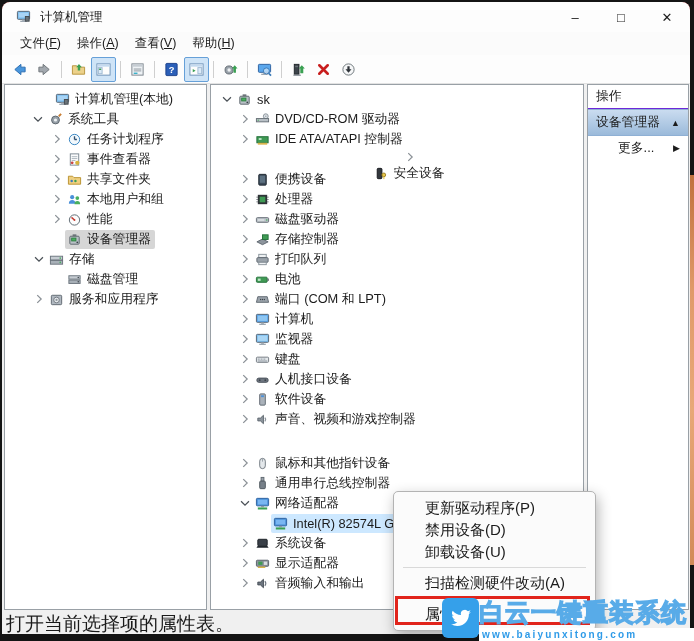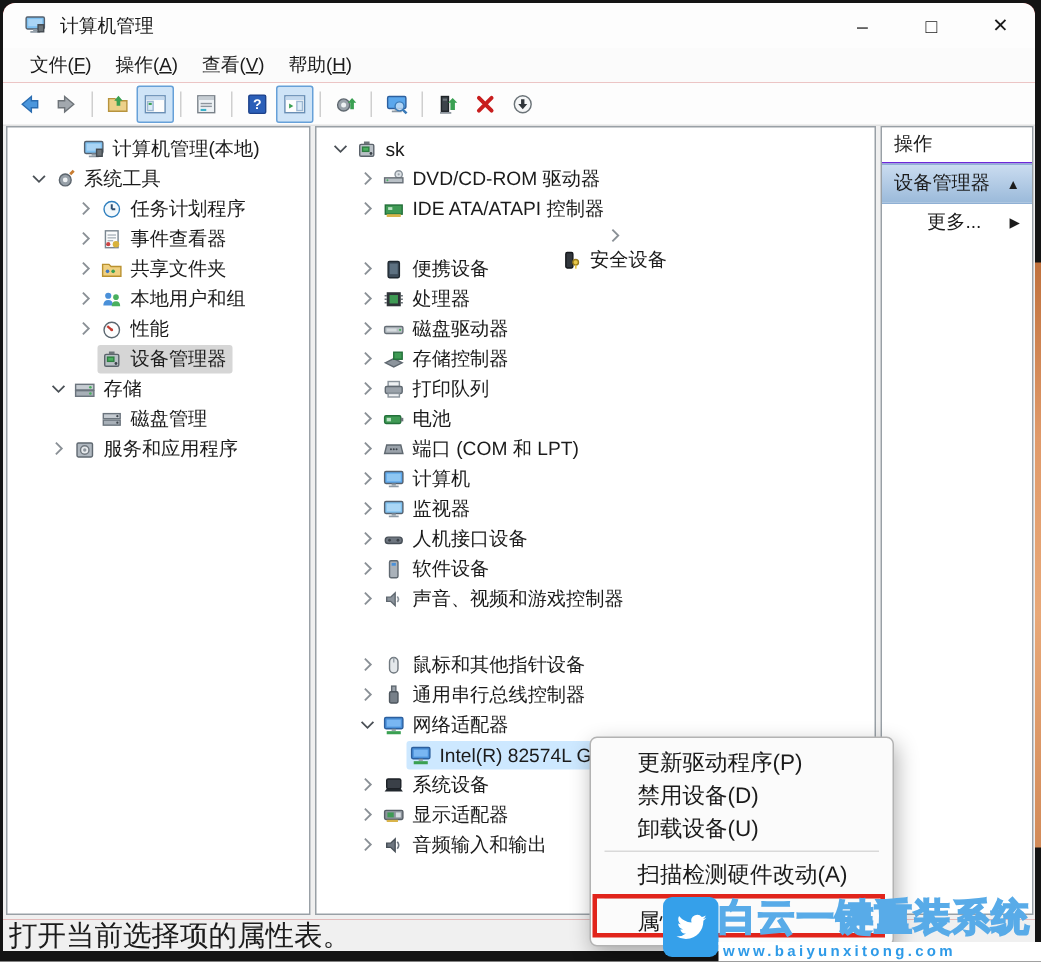--- a/index.html
+++ b/index.html
@@ -182,21 +182,21 @@
                 <rect x="1.5" y="2.5" width="13" height="8.5" fill="#7ec0f0" stroke="#54606e" stroke-width="1" rx="1"></rect>
                 <rect x="6.5" y="11" width="3" height="1.5" fill="#8d99a4"></rect>
                 <rect x="4.5" y="12.5" width="7" height="1.2" fill="#8d99a4"></rect>
                 <rect x="3" y="4" width="10" height="5" fill="#a9d4f5"></rect>
                 <rect x="10" y="8" width="4" height="5" fill="#6b7378" stroke="#434a50" stroke-width="1"></rect>
               </svg>
             </span>
             <span>计算机管理(本地)</span>
           </span>
         </div>
-        <div class="trow" style="padding-left: 13px;">
+        <div class="trow" style="padding-left: 25px;">
           <span class="chev">
             <svg width="14" height="14" viewBox="0 0 16 16">
               <path d="M3.5 6 L8 10.5 L12.5 6" fill="none" stroke="#4a5056" stroke-width="1.4"></path>
             </svg>
           </span>
           <span class="sel">
             <span class="ticon">
               <svg viewBox="0 0 16 16" width="15" height="15">
                 <circle cx="8" cy="8.5" r="4.2" fill="#97a0a8" stroke="#5b646c"></circle>
                 <circle cx="8" cy="8.5" r="1.7" fill="#eef1f3"></circle>
@@ -580,20 +580,39 @@
           <span class="sel">
             <span class="ticon">
               <svg viewBox="0 0 16 16" width="15" height="15">
                 <rect x="1.5" y="2.5" width="13" height="8.5" fill="#7ec0f0" stroke="#54606e" stroke-width="1" rx="1"></rect>
                 <rect x="6.5" y="11" width="3" height="1.5" fill="#8d99a4"></rect>
                 <rect x="4.5" y="12.5" width="7" height="1.2" fill="#8d99a4"></rect>
                 <rect x="3" y="4" width="10" height="5.5" fill="#aad6f5"></rect>
               </svg>
             </span>
             <span>监视器</span>
+          </span>
+        </div>
+        <div class="trow" style="padding-left: 26px;">
+          <span class="chev">
+            <svg width="14" height="14" viewBox="0 0 16 16">
+              <path d="M6 3.5 L10.5 8 L6 12.5" fill="none" stroke="#8a9096" stroke-width="1.4"></path>
+            </svg>
+          </span>
+          <span class="sel">
+            <span class="ticon">
+              <svg viewBox="0 0 16 16" width="15" height="15">
+                <rect x="1.5" y="5.5" width="13" height="5.5" fill="#e4e8eb" stroke="#70787f" stroke-width="1" rx="1"></rect>
+                <rect x="3" y="7" width="2" height="1.2" fill="#9aa2aa"></rect>
+                <rect x="6" y="7" width="2" height="1.2" fill="#9aa2aa"></rect>
+                <rect x="9" y="7" width="2" height="1.2" fill="#9aa2aa"></rect>
+                <rect x="3" y="9" width="10" height="1.2" fill="#9aa2aa"></rect>
+              </svg>
+            </span>
+            <span>键盘</span>
           </span>
         </div>
         <div class="trow" style="padding-left: 26px;">
           <span class="chev">
             <svg width="14" height="14" viewBox="0 0 16 16">
               <path d="M6 3.5 L10.5 8 L6 12.5" fill="none" stroke="#8a9096" stroke-width="1.4"></path>
             </svg>
           </span>
           <span class="sel">
             <span class="ticon">

